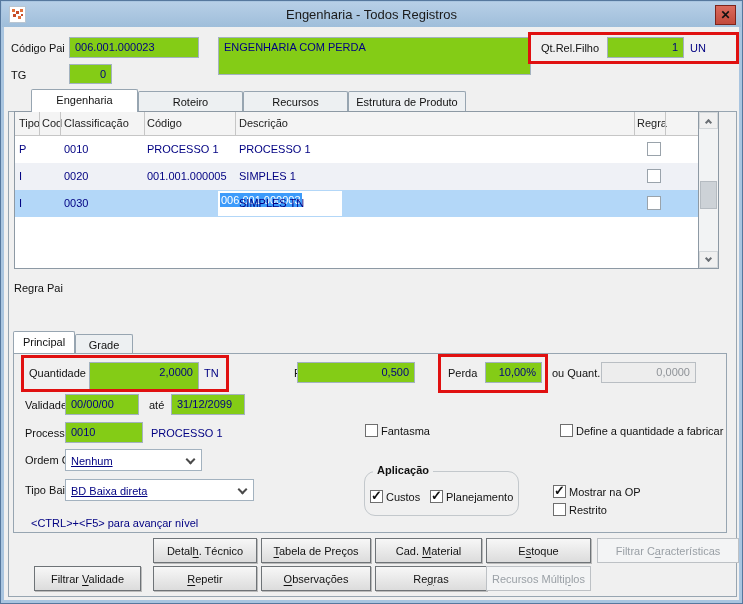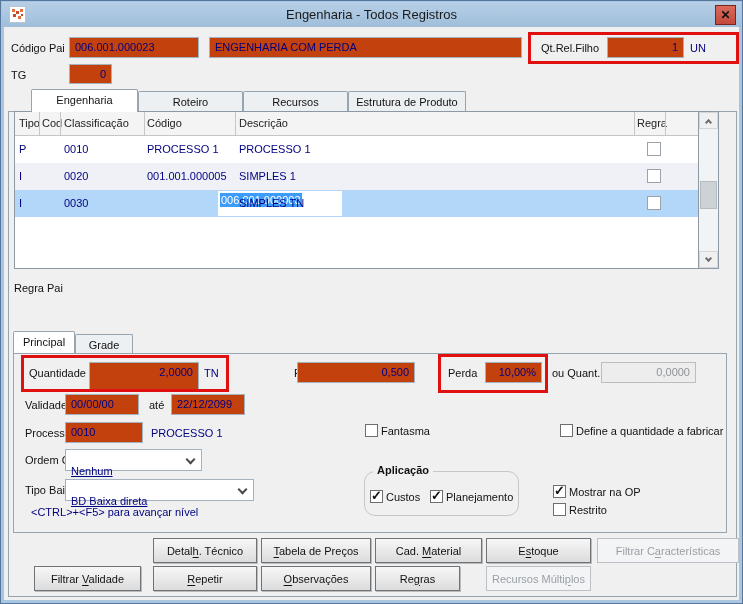--- a/index.html
+++ b/index.html
@@ -5,24 +5,24 @@
   html,body{margin:0;padding:0;background:#d7dde3;}
   *{box-sizing:border-box;font-family:"Liberation Sans",sans-serif;}
   .window{position:relative;width:743px;height:604px;background:#a9c5e0;border:1px solid #56789e;overflow:hidden;font-size:11px;color:#111;}
   .client{position:absolute;left:3px;top:26px;right:3px;bottom:3px;background:#f0f0f0;}
   .titlebar{position:absolute;left:1px;top:1px;width:739px;height:25px;background:linear-gradient(#b7cfe7,#9fbeda);}
   .title{position:absolute;left:0;right:0;top:5px;text-align:center;font-size:13px;color:#1a1a1a;}
   .app-icon{position:absolute;left:7px;top:4px;width:17px;height:17px;background:#fff;border:1px solid #b9c6d2;}
   .close-btn{position:absolute;right:5px;top:3px;width:21px;height:20px;background:linear-gradient(#da6a5c,#c24a3c);border:1px solid #7c241b;color:#111;font-weight:bold;font-size:12px;text-align:center;line-height:18px;cursor:pointer;}
   .lbl{position:absolute;color:#111;white-space:nowrap;}
   .navy{color:#000082;}
-  .input{position:absolute;background:#c2410c;border:1px solid #a3b2bf;color:#000082;padding:3px 5px;white-space:nowrap;overflow:hidden;}
+  .input{position:absolute;background:#84cc16;border:1px solid #a3b2bf;color:#000082;padding:3px 5px;white-space:nowrap;overflow:hidden;}
   .input.right{text-align:right;}
   .input.disabled{background:#ededed;color:#8f9398;border-color:#b9bec3;}
-  .dropdown{position:absolute;background:#fff;border:1px solid #a3b2bf;color:#000082;padding:15px 18px 3px 5px;white-space:nowrap;text-decoration:underline;}
+  .dropdown{position:absolute;background:#fff;border:1px solid #a3b2bf;color:#000082;padding:5px 18px 3px 5px;white-space:nowrap;text-decoration:underline;}
   .chev{position:absolute;right:7px;top:6px;width:7px;height:7px;border-left:2px solid #4a4a4a;border-bottom:2px solid #4a4a4a;transform:rotate(-45deg);}
   .redbox{position:absolute;border:3px solid #e01010;pointer-events:none;z-index:50;}
   
   .tab{position:absolute;border:1px solid #97a5b1;border-bottom:none;background:#edf0f2;text-align:center;padding-top:4px;border-radius:2px 2px 0 0;cursor:pointer;}
   .tab.active{background:#ffffff;z-index:5;font-size:11px;}
   .frame{position:absolute;border:1px solid #97a5b1;background:transparent;}
   
   .grid{position:absolute;left:13px;top:110px;width:705px;height:158px;background:#fff;border:1px solid #8d99a4;}
   .grid-header{position:absolute;left:0;top:0;right:20px;height:24px;background:#f4f4f4;border-bottom:1px solid #c6c6c6;}
   .hcell{position:absolute;top:5px;color:#222;white-space:nowrap;}
@@ -67,21 +67,21 @@
         </svg>
     </span>
     <div class="title">Engenharia - Todos Registros</div>
     <div class="close-btn">✕</div>
   </div>
 
   <div class="client"></div>
 
   <span class="lbl" style="left:10px;top:41px;">Código Pai</span>
   <div class="input" style="left:68px;top:36px;width:130px;height:21px;">006.001.000023</div>
-  <div class="input" style="left:208px;top:36px;width:313px;height:21px;">ENGENHARIA COM PERDA</div>
+  <div class="input" style="left:217px;top:36px;width:313px;height:38px;">ENGENHARIA COM PERDA</div>
   <span class="lbl" style="left:540px;top:41px;">Qt.Rel.Filho</span>
   <div class="input right" style="left:606px;top:36px;width:77px;height:21px;">1</div>
   <span class="lbl navy" style="left:689px;top:41px;">UN</span>
   <div class="redbox" style="left:527px;top:31px;width:211px;height:32px;"></div>
 
   <span class="lbl" style="left:10px;top:68px;">TG</span>
   <div class="input right" style="left:68px;top:63px;width:43px;height:20px;">0</div>
 
   <div class="tab active" style="left:30px;top:88px;width:107px;height:23px;">Engenharia</div>
   <div class="tab" style="left:137px;top:90px;width:105px;height:21px;">Roteiro</div>
@@ -160,21 +160,21 @@
   <span class="lbl" style="left:447px;top:366px;">Perda</span>
   <div class="input right" style="left:484px;top:361px;width:57px;height:21px;">10,00%</div>
   <div class="redbox" style="left:437px;top:353px;width:110px;height:39px;"></div>
 
   <span class="lbl" style="left:551px;top:366px;">ou Quant.</span>
   <div class="input right disabled" style="left:600px;top:361px;width:95px;height:21px;">0,0000</div>
 
   <span class="lbl" style="left:24px;top:398px;">Validade</span>
   <div class="input" style="left:64px;top:393px;width:74px;height:21px;">00/00/00</div>
   <span class="lbl" style="left:148px;top:398px;">até</span>
-  <div class="input" style="left:170px;top:393px;width:74px;height:21px;">22/12/2099</div>
+  <div class="input" style="left:170px;top:393px;width:74px;height:21px;">31/12/2099</div>
 
   <span class="lbl" style="left:24px;top:426px;">Processo</span>
   <div class="input" style="left:64px;top:421px;width:78px;height:21px;">0010</div>
   <span class="lbl navy" style="left:150px;top:426px;">PROCESSO 1</span>
 
   <div class="cbwrap" style="left:364px;top:423px;">
     <span class="cb"></span>
     <span class="cbtext">Fantasma</span>
   </div>
   <div class="cbwrap" style="left:559px;top:423px;">
@@ -187,21 +187,21 @@
     <span>Nenhum</span>
     <span class="chev"></span>
   </div>
 
   <span class="lbl" style="left:24px;top:483px;">Tipo Baixa</span>
   <div class="dropdown" style="left:64px;top:478px;width:189px;height:22px;">
     <span>BD Baixa direta</span>
     <span class="chev"></span>
   </div>
 
-  <div class="hint" style="left:30px;top:505px;">&lt;CTRL&gt;+&lt;F5&gt; para avançar nível</div>
+  <div class="hint" style="left:30px;top:516px;">&lt;CTRL&gt;+&lt;F5&gt; para avançar nível</div>
 
   <div class="groupbox" style="left:363px;top:470px;width:155px;height:45px;">
     <span class="grouplabel">Aplicação</span>
   </div>
   <div class="cbwrap" style="left:369px;top:489px;">
     <span class="cb on">
         <span class="mark">✓</span>
       </span>
     <span class="cbtext">Custos</span>
   </div>
@@ -224,16 +224,16 @@
 
   <button class="btn" style="left:152px;top:537px;width:104px;"><span>Detal</span><u>h</u><span>. Técnico</span></button>
   <button class="btn" style="left:260px;top:537px;width:110px;"><span></span><u>T</u><span>abela de Preços</span></button>
   <button class="btn" style="left:374px;top:537px;width:107px;"><span>Cad. </span><u>M</u><span>aterial</span></button>
   <button class="btn" style="left:485px;top:537px;width:105px;"><span>E</span><u>s</u><span>toque</span></button>
   <button class="btn disabled" style="left:596px;top:537px;width:142px;"><span>Filtrar C</span><u>a</u><span>racterísticas</span></button>
 
   <button class="btn" style="left:33px;top:565px;width:107px;"><span>Filtrar </span><u>V</u><span>alidade</span></button>
   <button class="btn" style="left:152px;top:565px;width:104px;"><span></span><u>R</u><span>epetir</span></button>
   <button class="btn" style="left:260px;top:565px;width:110px;"><span></span><u>O</u><span>bservações</span></button>
-  <button class="btn" style="left:374px;top:565px;width:85px;"><span>Re</span><u>g</u><span>ras</span></button>
+  <button class="btn" style="left:374px;top:565px;width:112px;"><span>Re</span><u>g</u><span>ras</span></button>
   <button class="btn disabled" style="left:485px;top:565px;width:105px;"><span>Recursos Múlti</span><u>p</u><span>los</span></button>
 
 </div>
 
 </body></html>

